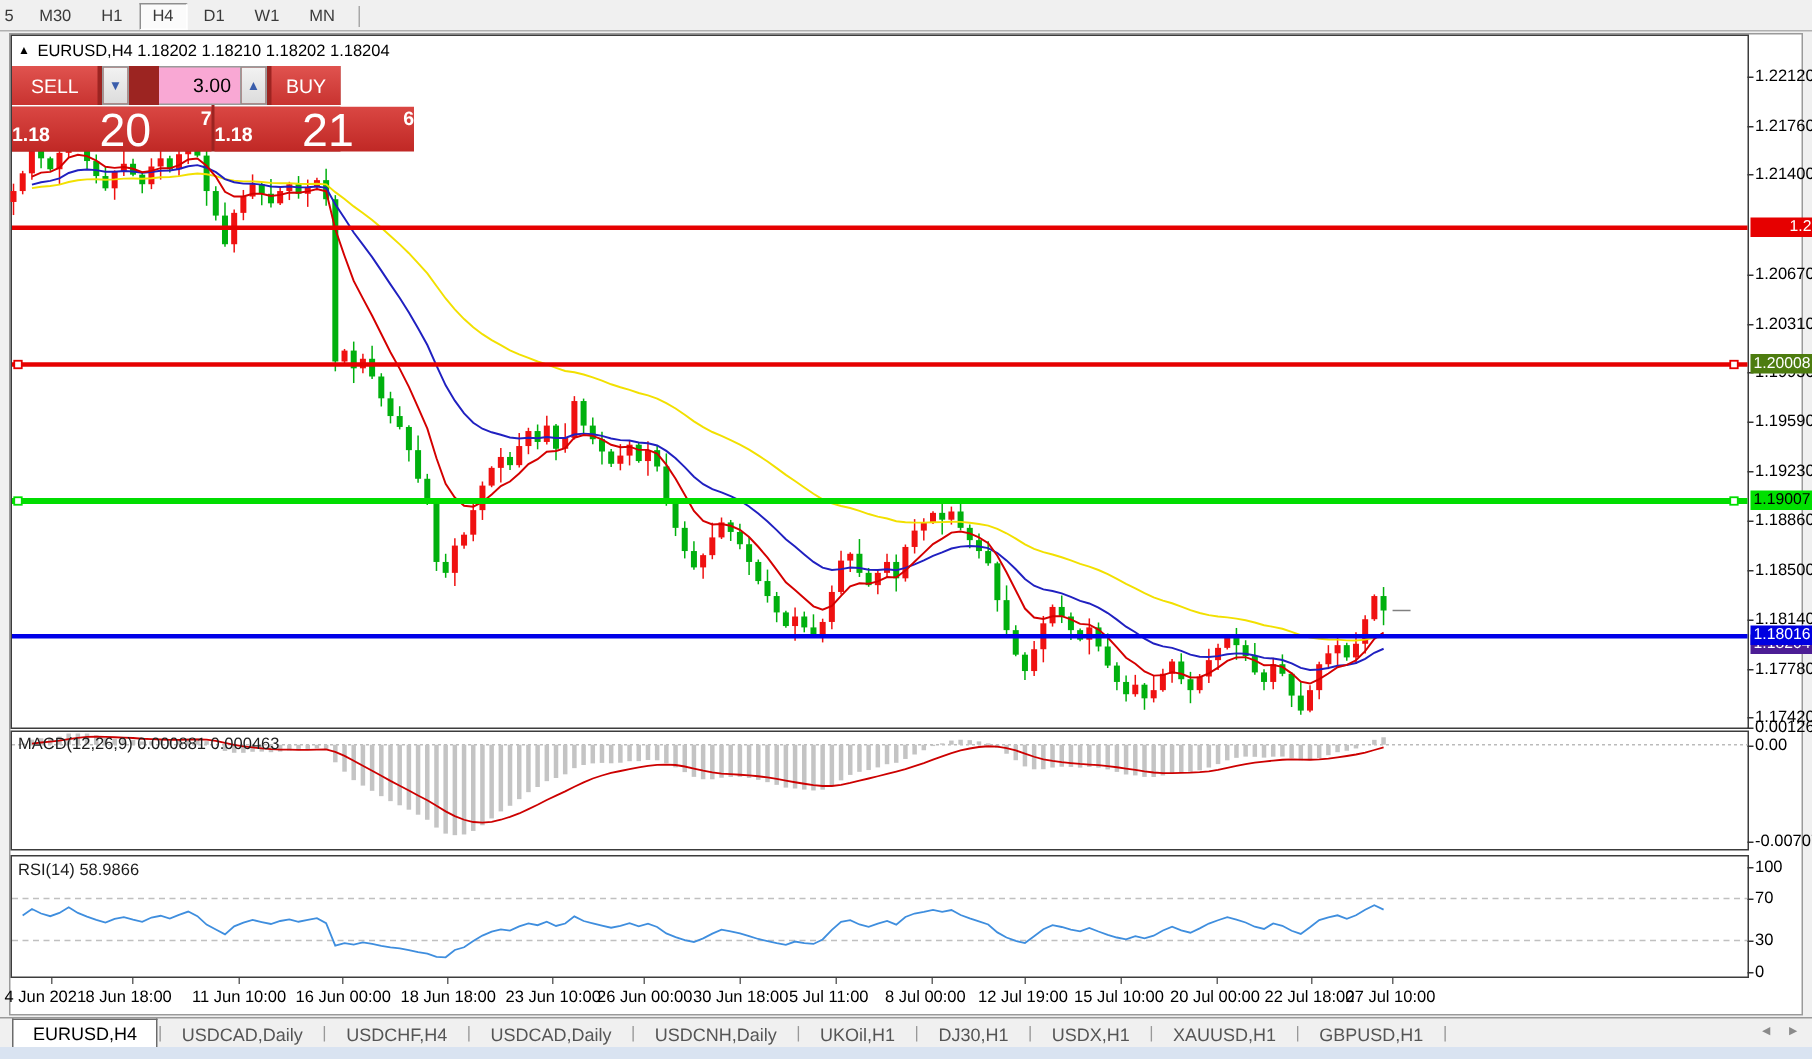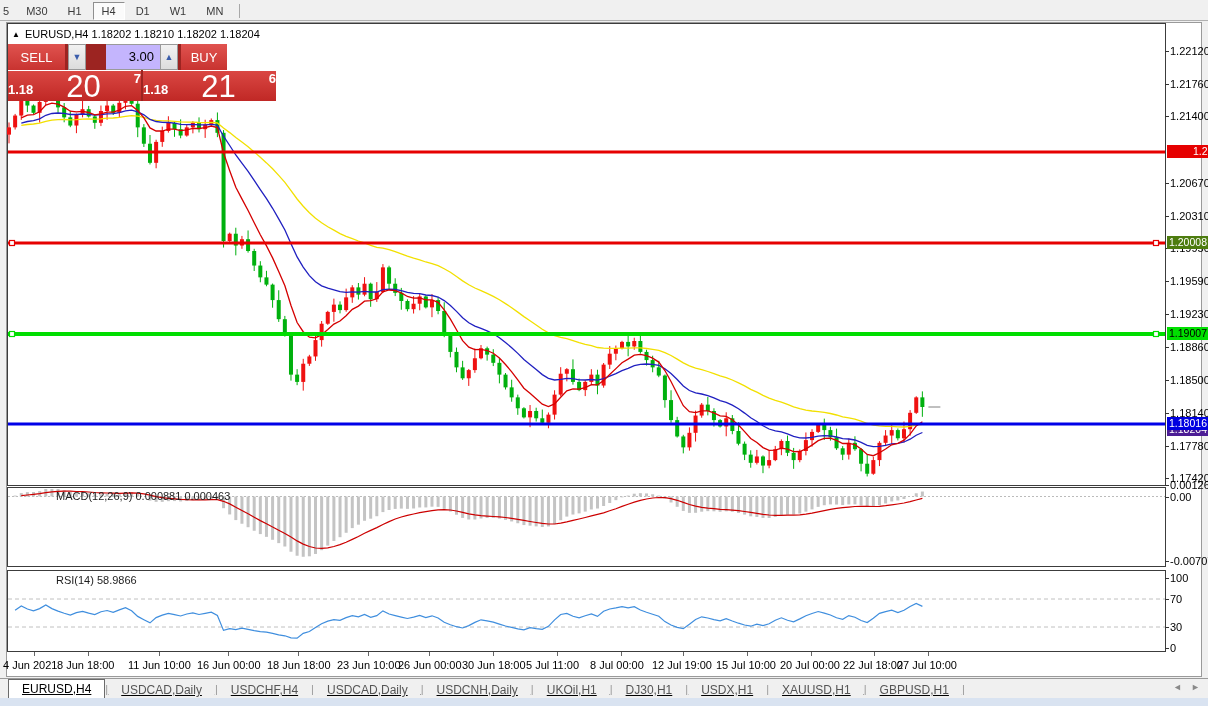--- a/index.html
+++ b/index.html
@@ -19,43 +19,43 @@
   .chart-title{position:absolute;left:12px;top:28px;font-size:11px;color:#000;z-index:5;}
   .chart-title .tri{font-size:8px;margin-right:5px;position:relative;top:-1px;}
   svg.chart-canvas{position:absolute;left:0;top:0;z-index:2;}
   
   .axis-label{position:absolute;left:1170px;font-size:11px;color:#000;z-index:3;white-space:nowrap;}
   .axis-dash{position:absolute;left:1165px;width:4px;height:1px;background:#333;z-index:3;}
   .price-badge{position:absolute;left:1167px;width:42px;height:13px;line-height:13px;text-align:center;
     font-size:10.5px;z-index:4;}
   .date-label{position:absolute;top:659px;font-size:11px;color:#000;z-index:3;white-space:nowrap;}
   .date-dash{position:absolute;top:652px;width:1px;height:4px;background:#666;z-index:3;}
-  .ind-title{position:absolute;font-size:11px;color:#1d1d1d;z-index:3;white-space:nowrap;margin-left:44px;}
+  .ind-title{position:absolute;font-size:11px;color:#1d1d1d;z-index:3;white-space:nowrap;}
   
   .trade-panel{position:absolute;left:8px;top:44px;width:219px;height:57px;z-index:6;
     background:#9c2421;}
   .tp-row1{display:flex;height:26px;}
   .tp-btn{color:#fff;font-size:13px;display:flex;align-items:center;justify-content:center;
     background:linear-gradient(#e0534f,#c83330);}
   .tp-sell{width:57px;}
   .tp-buy{width:46px;}
   .tp-spin{width:18px;background:linear-gradient(#f2f2f2,#dcdcdc);border:1px solid #9a9a9a;
     box-sizing:border-box;color:#3a5dab;font-size:9px;display:flex;align-items:center;justify-content:center;}
-  .tp-vol{flex:1;background:#c4b5fd;border:1px solid #9a9a9a;border-left:none;border-right:none;
+  .tp-vol{flex:1;background:#f9a8d4;border:1px solid #9a9a9a;border-left:none;border-right:none;
     box-sizing:border-box;font-size:13px;color:#000;text-align:right;padding:0 6px 0 0;line-height:24px;margin-left:20px;}
   .tp-row2{display:flex;height:31px;}
   .tp-price{flex:1;background:linear-gradient(#da4743,#c02825);border-top:1px solid #fff;
     display:flex;align-items:flex-end;justify-content:center;color:#fff;padding-bottom:1px;gap:32px;}
   .tp-price.left{margin-right:2px;}
   .tp-small{font-size:13px;font-weight:bold;margin:0 1px 3px 0;}
   .tp-big{font-size:31px;line-height:27px;}
   .tp-sup{font-size:13px;font-weight:bold;margin:0 0 14px 1px;}
   
   .tab-bar{position:absolute;left:0;top:678px;width:1208px;height:20px;background:#f0f0f0;
-    border-top:1px solid #9a9a9a;display:flex;align-items:flex-end;font-size:12px;text-decoration:underline;}
+    border-top:1px solid #9a9a9a;display:flex;align-items:flex-end;font-size:12px;}
   .tab{height:18px;line-height:18px;padding:0 13px;color:#555;white-space:nowrap;}
   .tab.active{background:#fff;border:1px solid #6b6b6b;border-bottom:none;height:19px;line-height:19px;
     color:#000;margin-left:8px;}
   .tab-sep{color:#999;align-self:center;font-size:11px;}
   .tab-scroll{position:absolute;top:4px;font-size:9px;color:#8a8a8a;}
   .status-strip{position:absolute;left:0;top:698px;width:1208px;height:8px;background:#d9e3f1;}
 </style>
 </head>
 <body>
 

